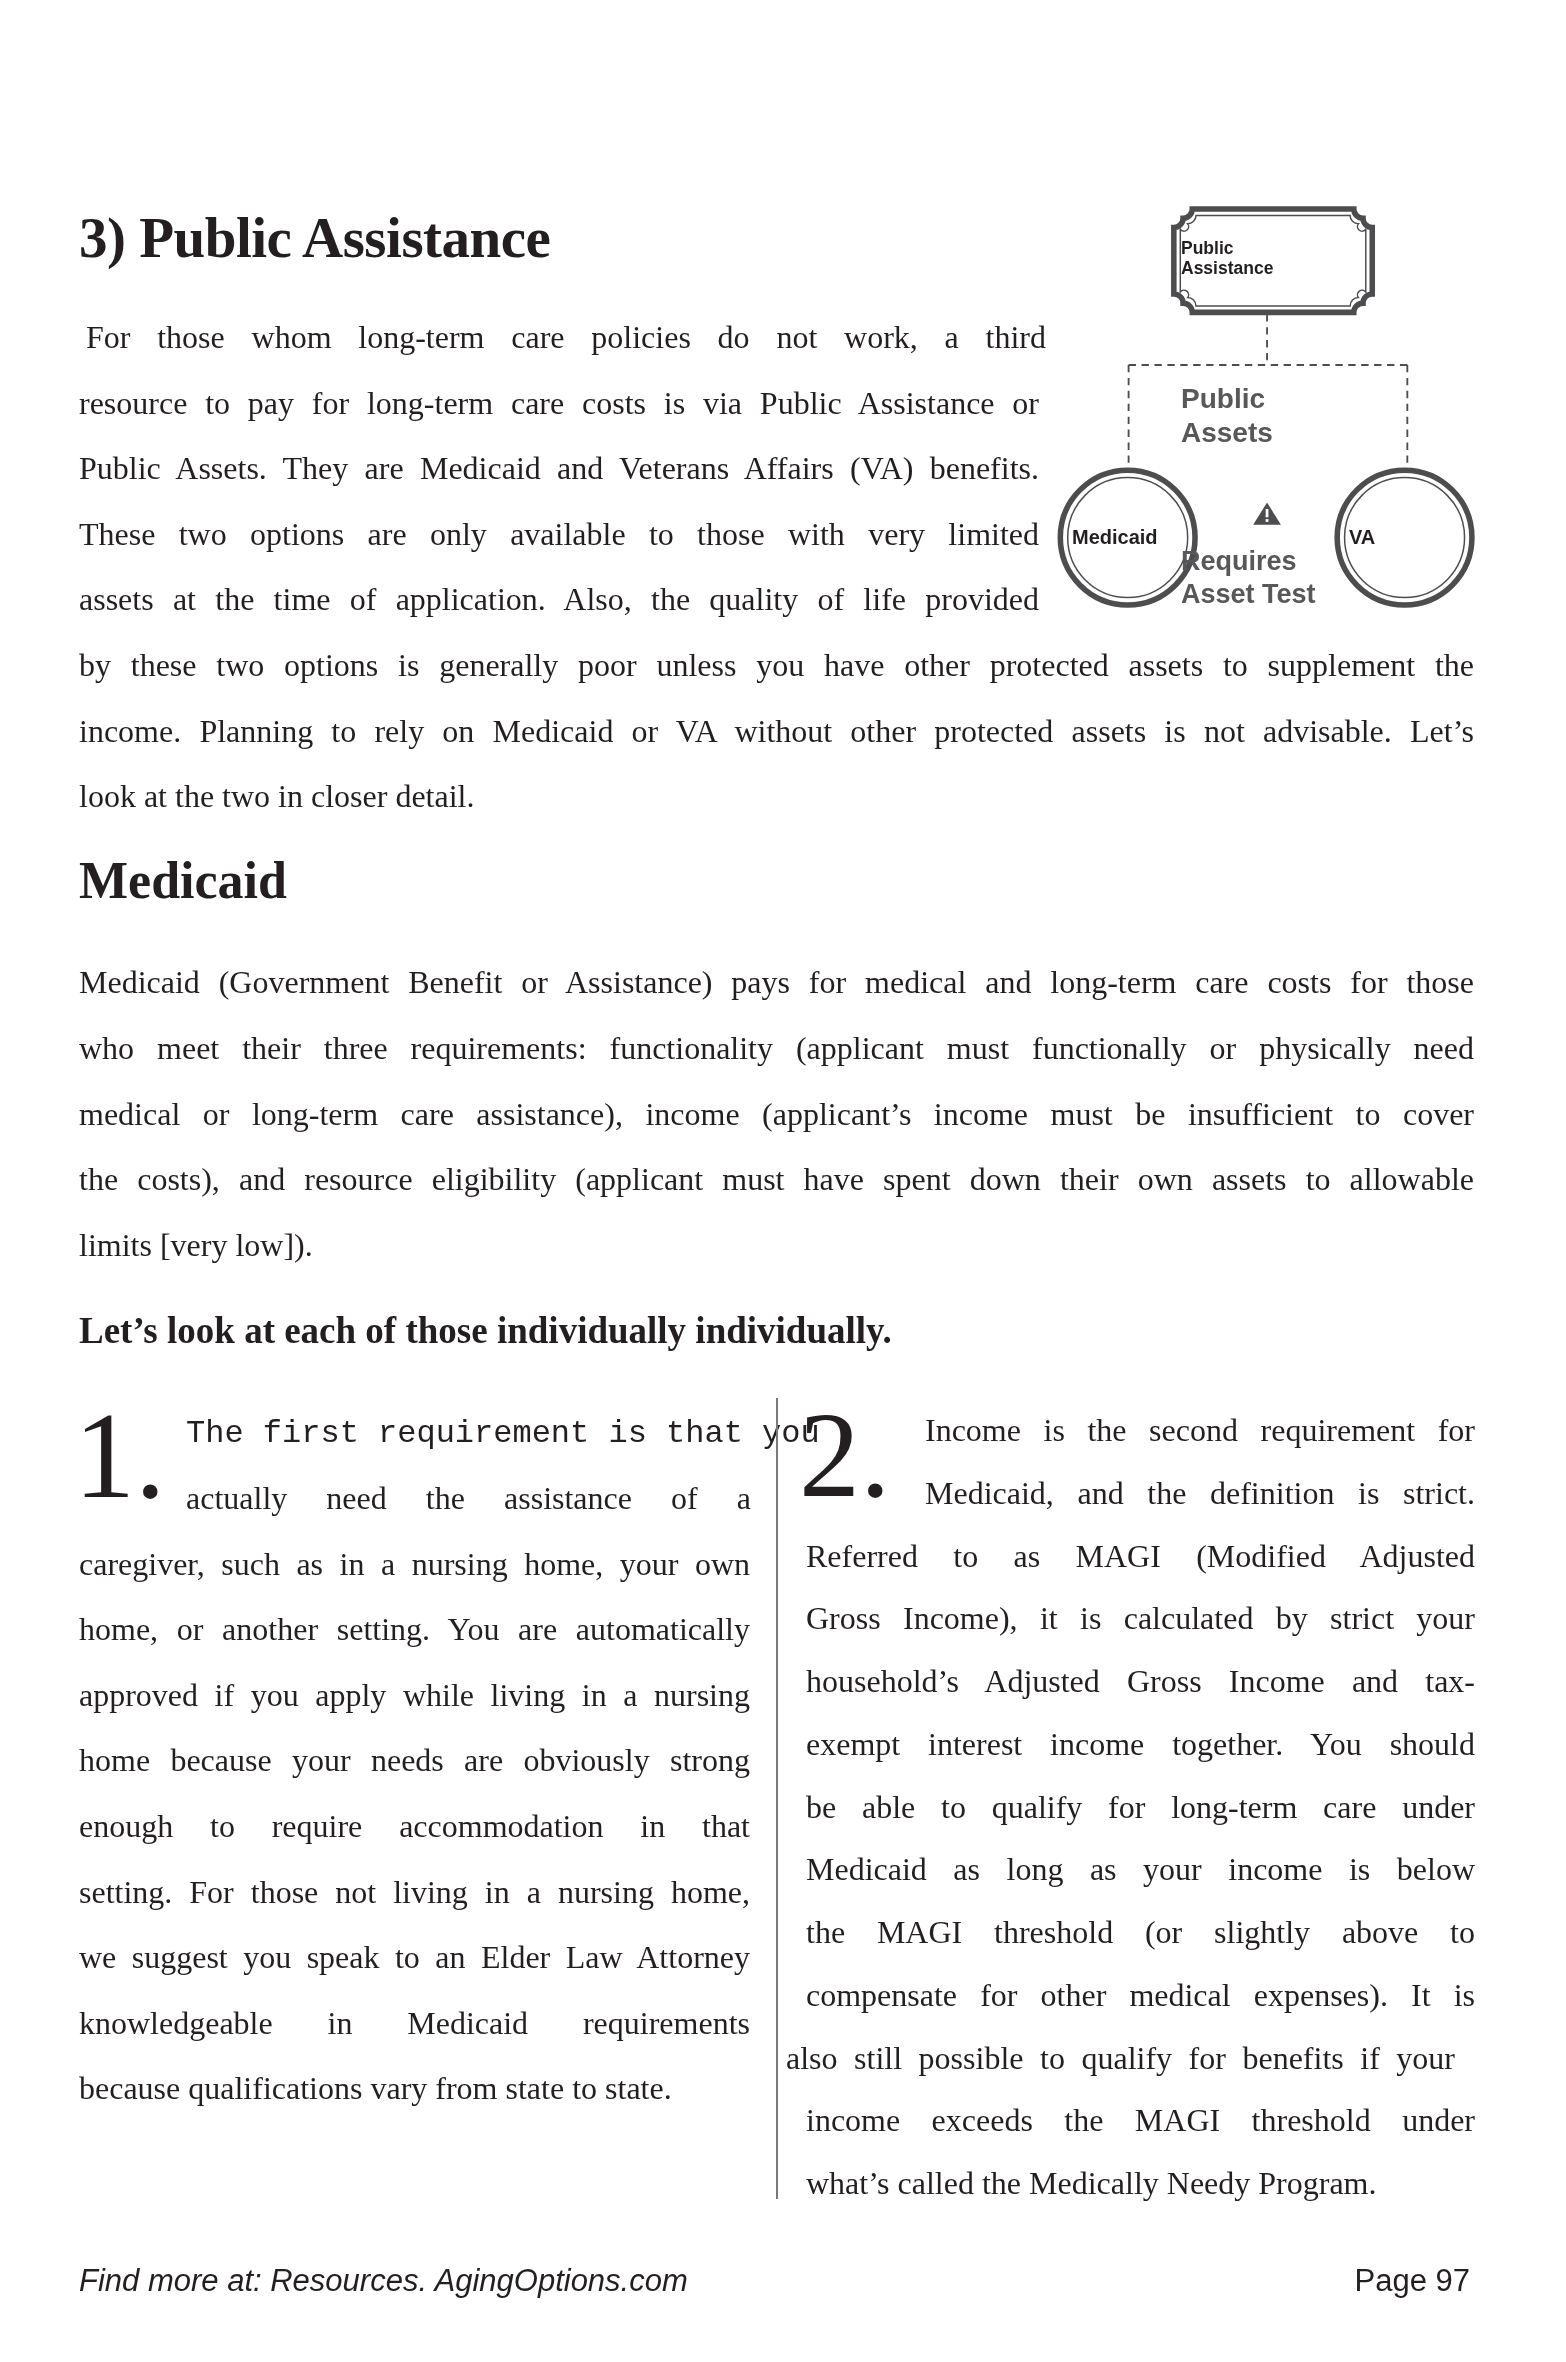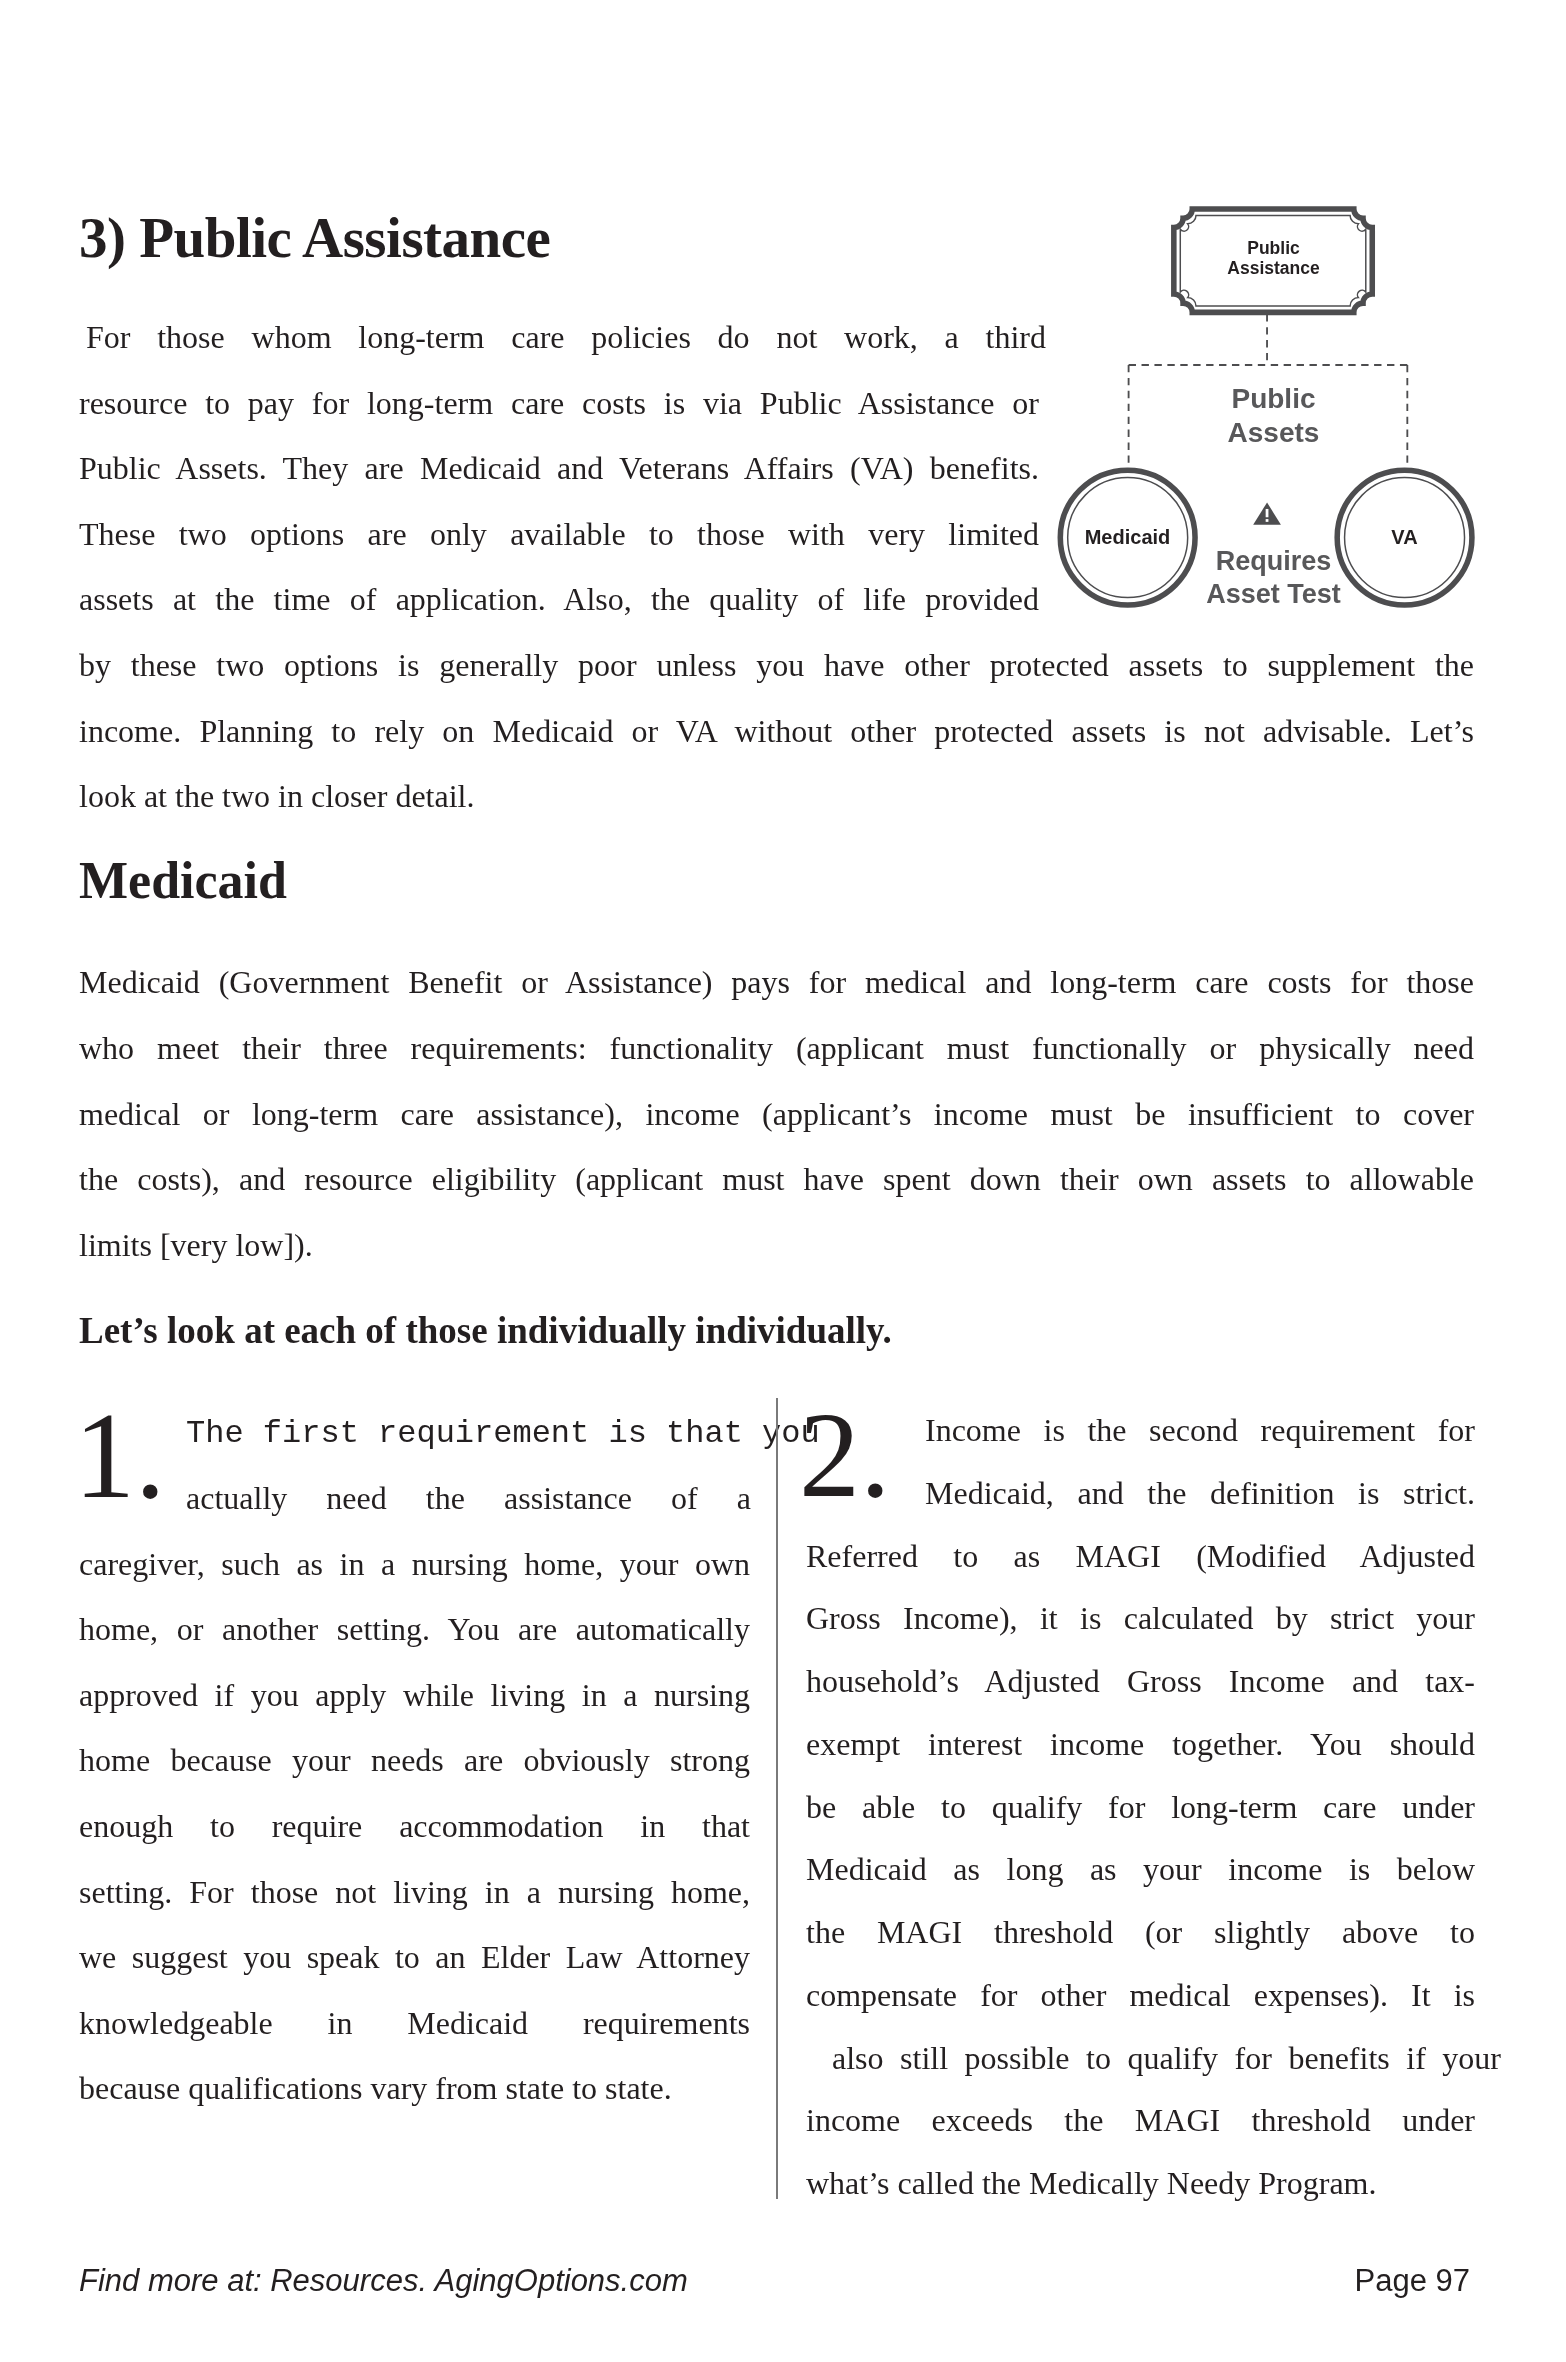--- a/index.html
+++ b/index.html
@@ -10,21 +10,21 @@
   .h1 { left: 79px; top: 205px; font-size: 57px; font-weight: bold; letter-spacing: -0.5px; white-space: nowrap; }
   .h2 { left: 79px; top: 851px; font-size: 52px; font-weight: bold; white-space: nowrap; }
   .h3 { left: 79px; top: 1309px; font-size: 37px; font-weight: bold; white-space: nowrap; }
 
   .line { position: absolute; font-size: 32px; line-height: 37px; height: 37px; white-space: nowrap; text-align: justify; text-align-last: justify; }
   .line.last { text-align-last: left; }
 
   
   .diagram { position: absolute; left: 1052px; top: 185px; width: 443px; height: 443px; }
   .diagram svg { position: absolute; left: 0; top: 0; }
-  .dlabel { position: absolute; text-align: center; font-family: "Liberation Sans", "DejaVu Sans", sans-serif; font-weight: bold; }
+  .dlabel { position: absolute; text-align: left; font-family: "Liberation Sans", "DejaVu Sans", sans-serif; font-weight: bold; }
   .top-box-label { left: 129px; top: 53px; width: 185px; font-size: 17.5px; line-height: 20px; color: #231f20; }
   .public-assets { left: 129px; top: 197px; width: 185px; font-size: 28px; line-height: 34px; color: #58585a; }
   .circle-label-medicaid { left: 20px; top: 341px; width: 111px; font-size: 20px; color: #231f20; }
   .circle-label-va { left: 297px; top: 341px; width: 111px; font-size: 20px; color: #231f20; }
   .requires { left: 129px; top: 360px; width: 185px; font-size: 27px; line-height: 33px; color: #58585a; }
 
   .dropcap { position: absolute; font-family: "Liberation Serif", "DejaVu Serif", serif; font-size: 122px; line-height: 122px; color: #231f20; }
 
   .divider { position: absolute; left: 776px; top: 1398px; width: 1.8px; height: 801px; background: #7a7a7a; }
 
@@ -129,20 +129,20 @@
   <div class="line serif" style="left:925px; top:1412px; width:550px;">Income is the second requirement for</div>
   <div class="line serif" style="left:925px; top:1475px; width:550px;">Medicaid, and the definition is strict.</div>
   <div class="line serif" style="left:806px; top:1538px; width:669px;">Referred to as MAGI (Modified Adjusted</div>
   <div class="line serif" style="left:806px; top:1600px; width:669px;">Gross Income), it is calculated by strict your</div>
   <div class="line serif" style="left:806px; top:1663px; width:669px;">household’s Adjusted Gross Income and tax-</div>
   <div class="line serif" style="left:806px; top:1726px; width:669px;">exempt interest income together. You should</div>
   <div class="line serif" style="left:806px; top:1789px; width:669px;">be able to qualify for long-term care under</div>
   <div class="line serif" style="left:806px; top:1851px; width:669px;">Medicaid as long as your income is below</div>
   <div class="line serif" style="left:806px; top:1914px; width:669px;">the MAGI threshold (or slightly above to</div>
   <div class="line serif" style="left:806px; top:1977px; width:669px;">compensate for other medical expenses). It is</div>
-  <div class="line serif" style="left:832px; top:2040px; width:669px;">also still possible to qualify for benefits if your</div>
+  <div class="line serif" style="left:786px; top:2040px; width:669px;">also still possible to qualify for benefits if your</div>
   <div class="line serif" style="left:806px; top:2102px; width:669px;">income exceeds the MAGI threshold under</div>
   <div class="line serif last" style="left:806px; top:2165px; width:669px;">what’s called the Medically Needy Program.</div>
 </div>
 
 <div class="footer footer-left">Find more at: Resources. AgingOptions.com</div>
 <div class="footer footer-right">Page 97</div>
 
 
 </body></html>

